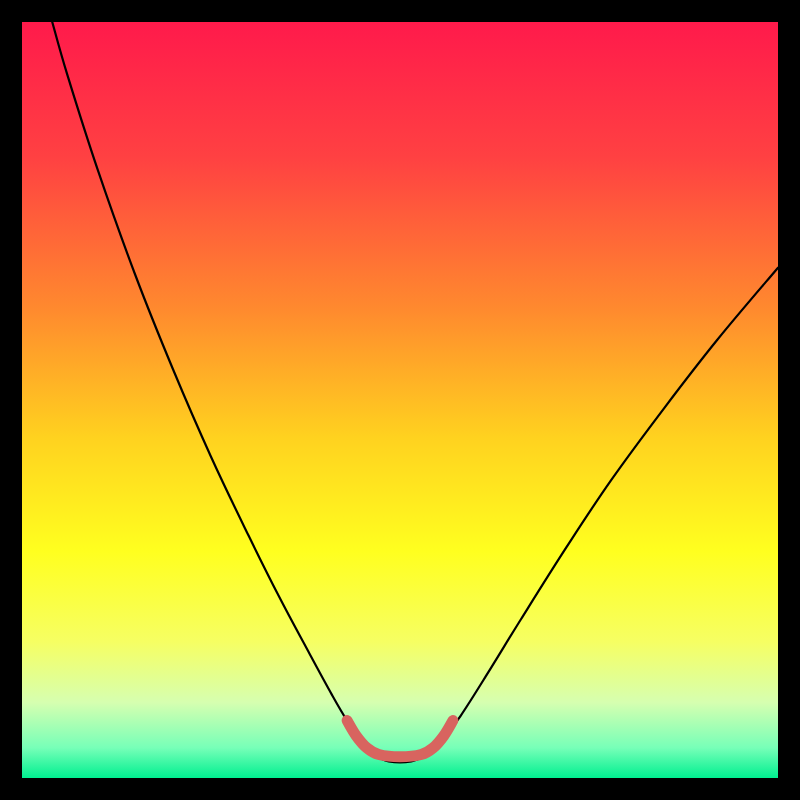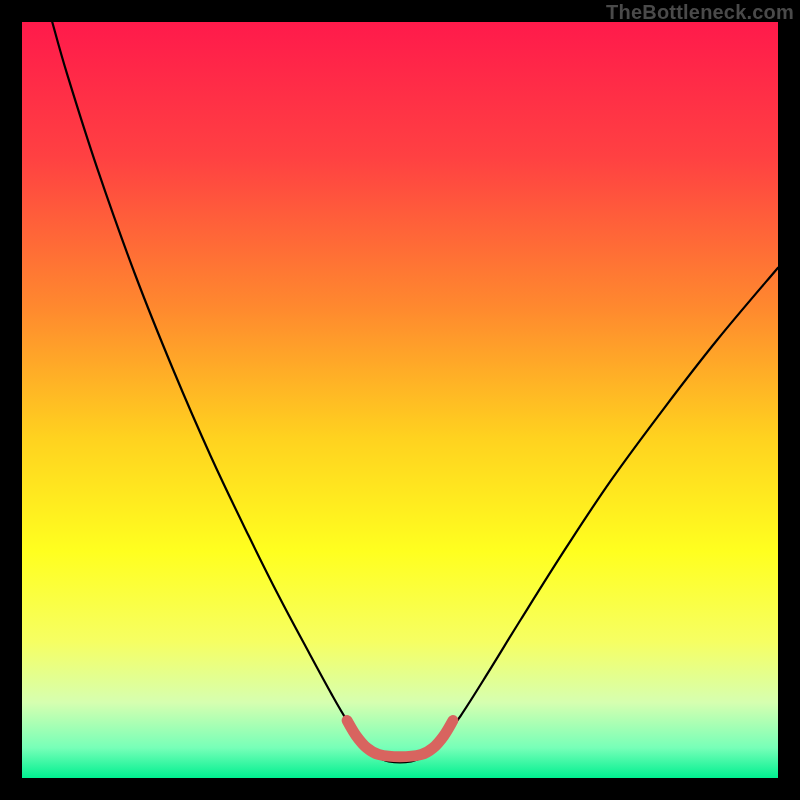--- a/index.html
+++ b/index.html
@@ -36,21 +36,20 @@
     font-weight: 600;
     letter-spacing: 0.2px;
     user-select: none;
   }
   svg { display: block; }
 </style>
 </head>
 <body>
 
 <div class="frame">
-  <div class="watermark">TheBottleneck.com</div>
   <div class="plot">
     <svg id="chart-svg" width="756" height="756" viewBox="0 0 756 756" preserveAspectRatio="none">
       <defs>
         <linearGradient id="bg-grad" x1="0" y1="0" x2="0" y2="1">
             <stop offset="0.0%" stop-color="#ff1a4b"></stop>
             <stop offset="18.0%" stop-color="#ff4142"></stop>
             <stop offset="38.0%" stop-color="#ff8a2e"></stop>
             <stop offset="55.0%" stop-color="#ffd21f"></stop>
             <stop offset="70.0%" stop-color="#ffff1f"></stop>
             <stop offset="82.0%" stop-color="#f6ff63"></stop>

